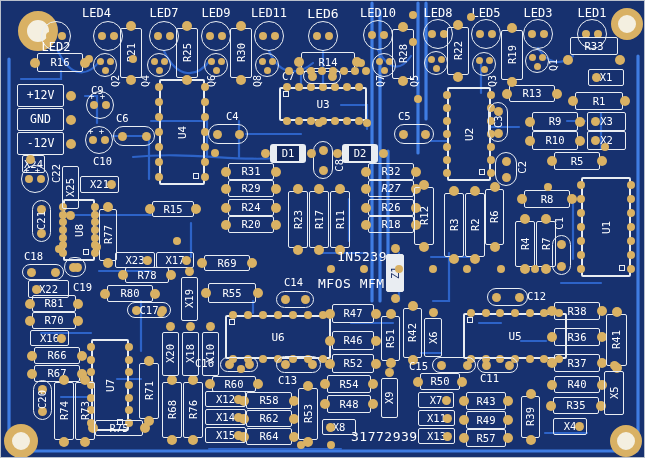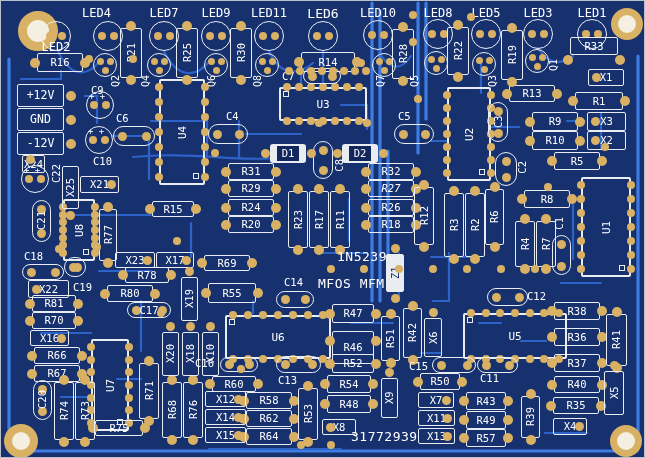--- a/index.html
+++ b/index.html
@@ -397,21 +397,21 @@
       <div class="pad" style="left: 288px; top: 394.5px; width: 10px; height: 10px;"></div>
       <div class="silkbox" style="left: 245px; top: 409px; width: 46px; height: 17px;">R62</div>
       <div class="pad" style="left: 238px; top: 412.5px; width: 10px; height: 10px;"></div>
       <div class="pad" style="left: 288px; top: 412.5px; width: 10px; height: 10px;"></div>
       <div class="silkbox" style="left: 245px; top: 427px; width: 46px; height: 17px;">R64</div>
       <div class="pad" style="left: 238px; top: 430.5px; width: 10px; height: 10px;"></div>
       <div class="pad" style="left: 288px; top: 430.5px; width: 10px; height: 10px;"></div>
       <div class="silkbox" style="left: 331px; top: 303px; width: 42px; height: 19px;">R47</div>
       <div class="pad" style="left: 324px; top: 307.5px; width: 10px; height: 10px;"></div>
       <div class="pad" style="left: 370px; top: 307.5px; width: 10px; height: 10px;"></div>
-      <div class="silkbox" style="left: 331px; top: 330px; width: 42px; height: 33px;">R46</div>
+      <div class="silkbox" style="left: 331px; top: 330px; width: 42px; height: 19px;">R46</div>
       <div class="pad" style="left: 324px; top: 334.5px; width: 10px; height: 10px;"></div>
       <div class="pad" style="left: 370px; top: 334.5px; width: 10px; height: 10px;"></div>
       <div class="silkbox" style="left: 331px; top: 353px; width: 42px; height: 19px;">R52</div>
       <div class="pad" style="left: 324px; top: 357.5px; width: 10px; height: 10px;"></div>
       <div class="pad" style="left: 370px; top: 357.5px; width: 10px; height: 10px;"></div>
       <div class="silkbox" style="left: 326px; top: 374px; width: 44px; height: 18px;">R54</div>
       <div class="pad" style="left: 319px; top: 378px; width: 10px; height: 10px;"></div>
       <div class="pad" style="left: 367px; top: 378px; width: 10px; height: 10px;"></div>
       <div class="silkbox" style="left: 326px; top: 394px; width: 44px; height: 18px;">R48</div>
       <div class="pad" style="left: 319px; top: 398px; width: 10px; height: 10px;"></div>

